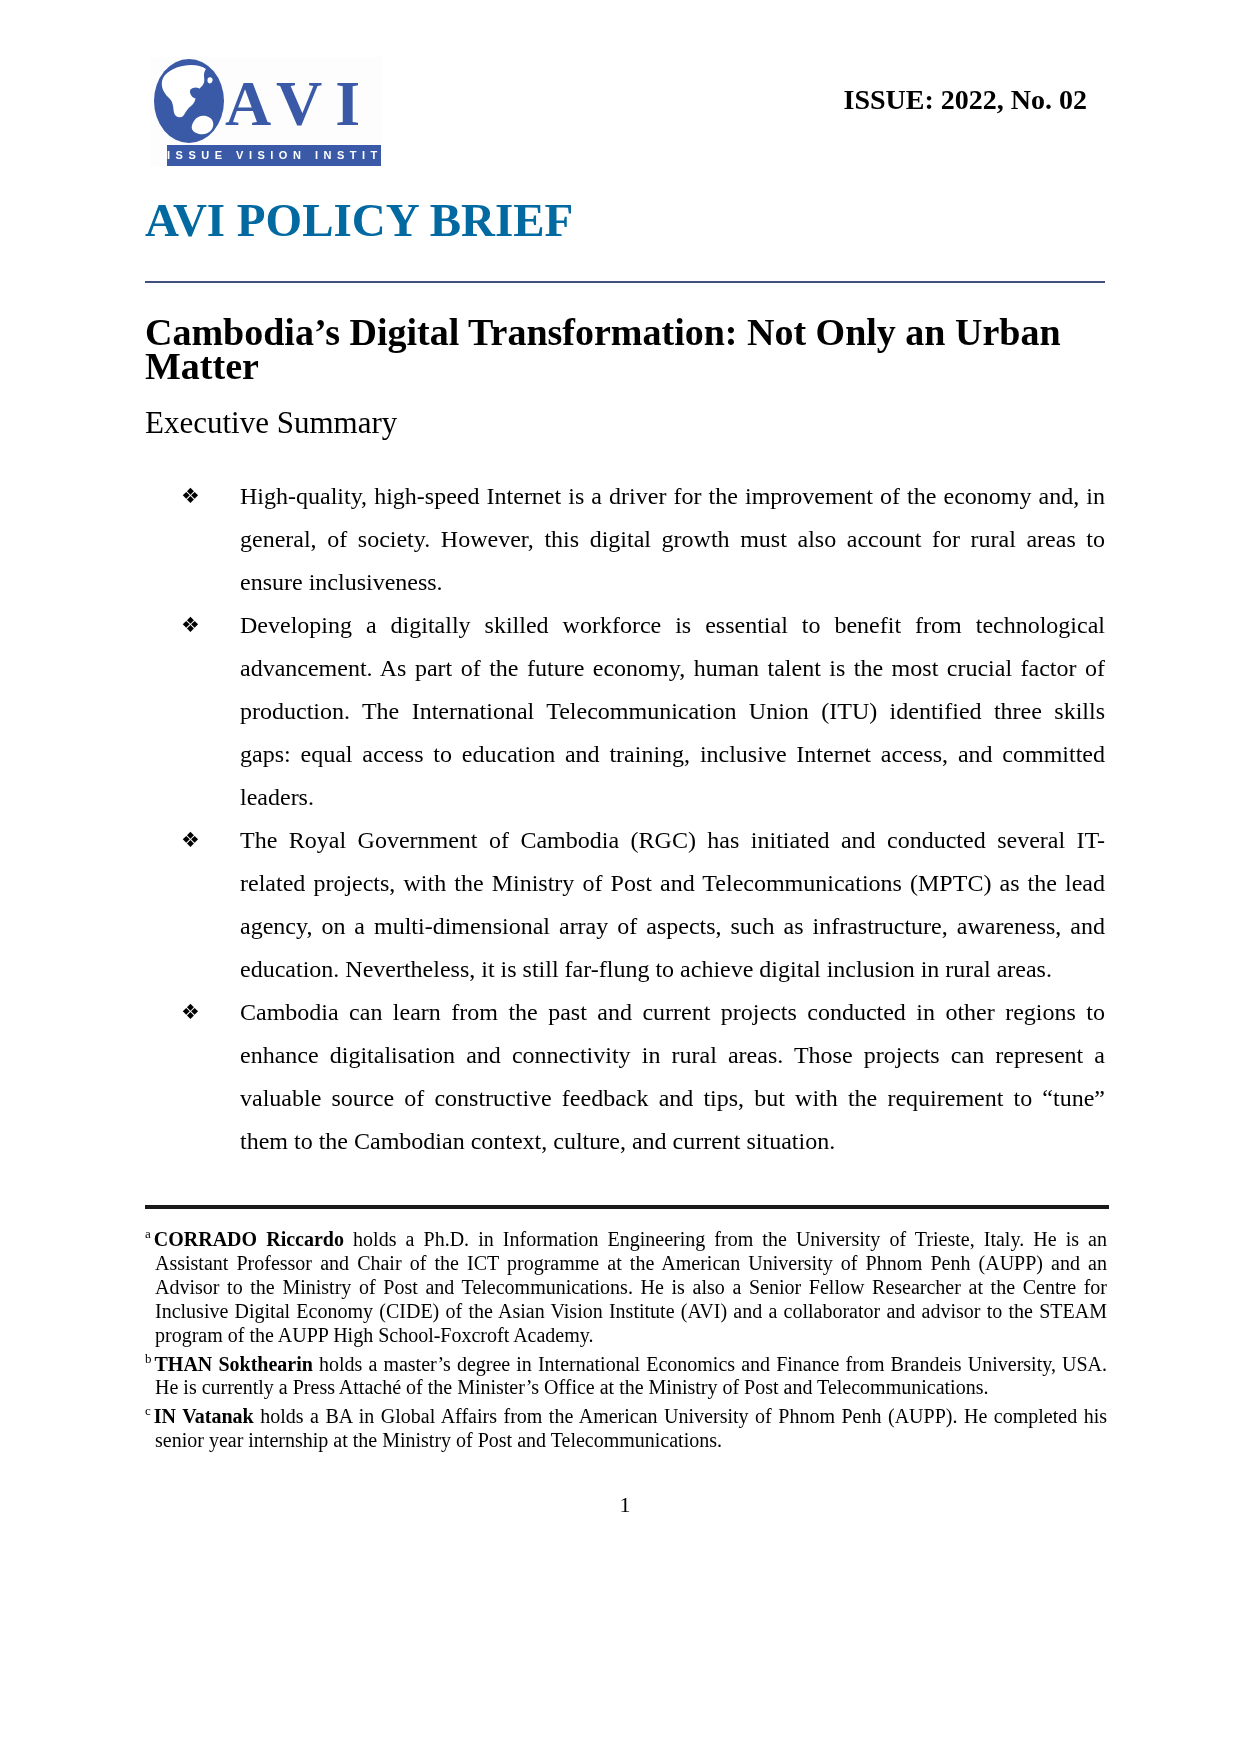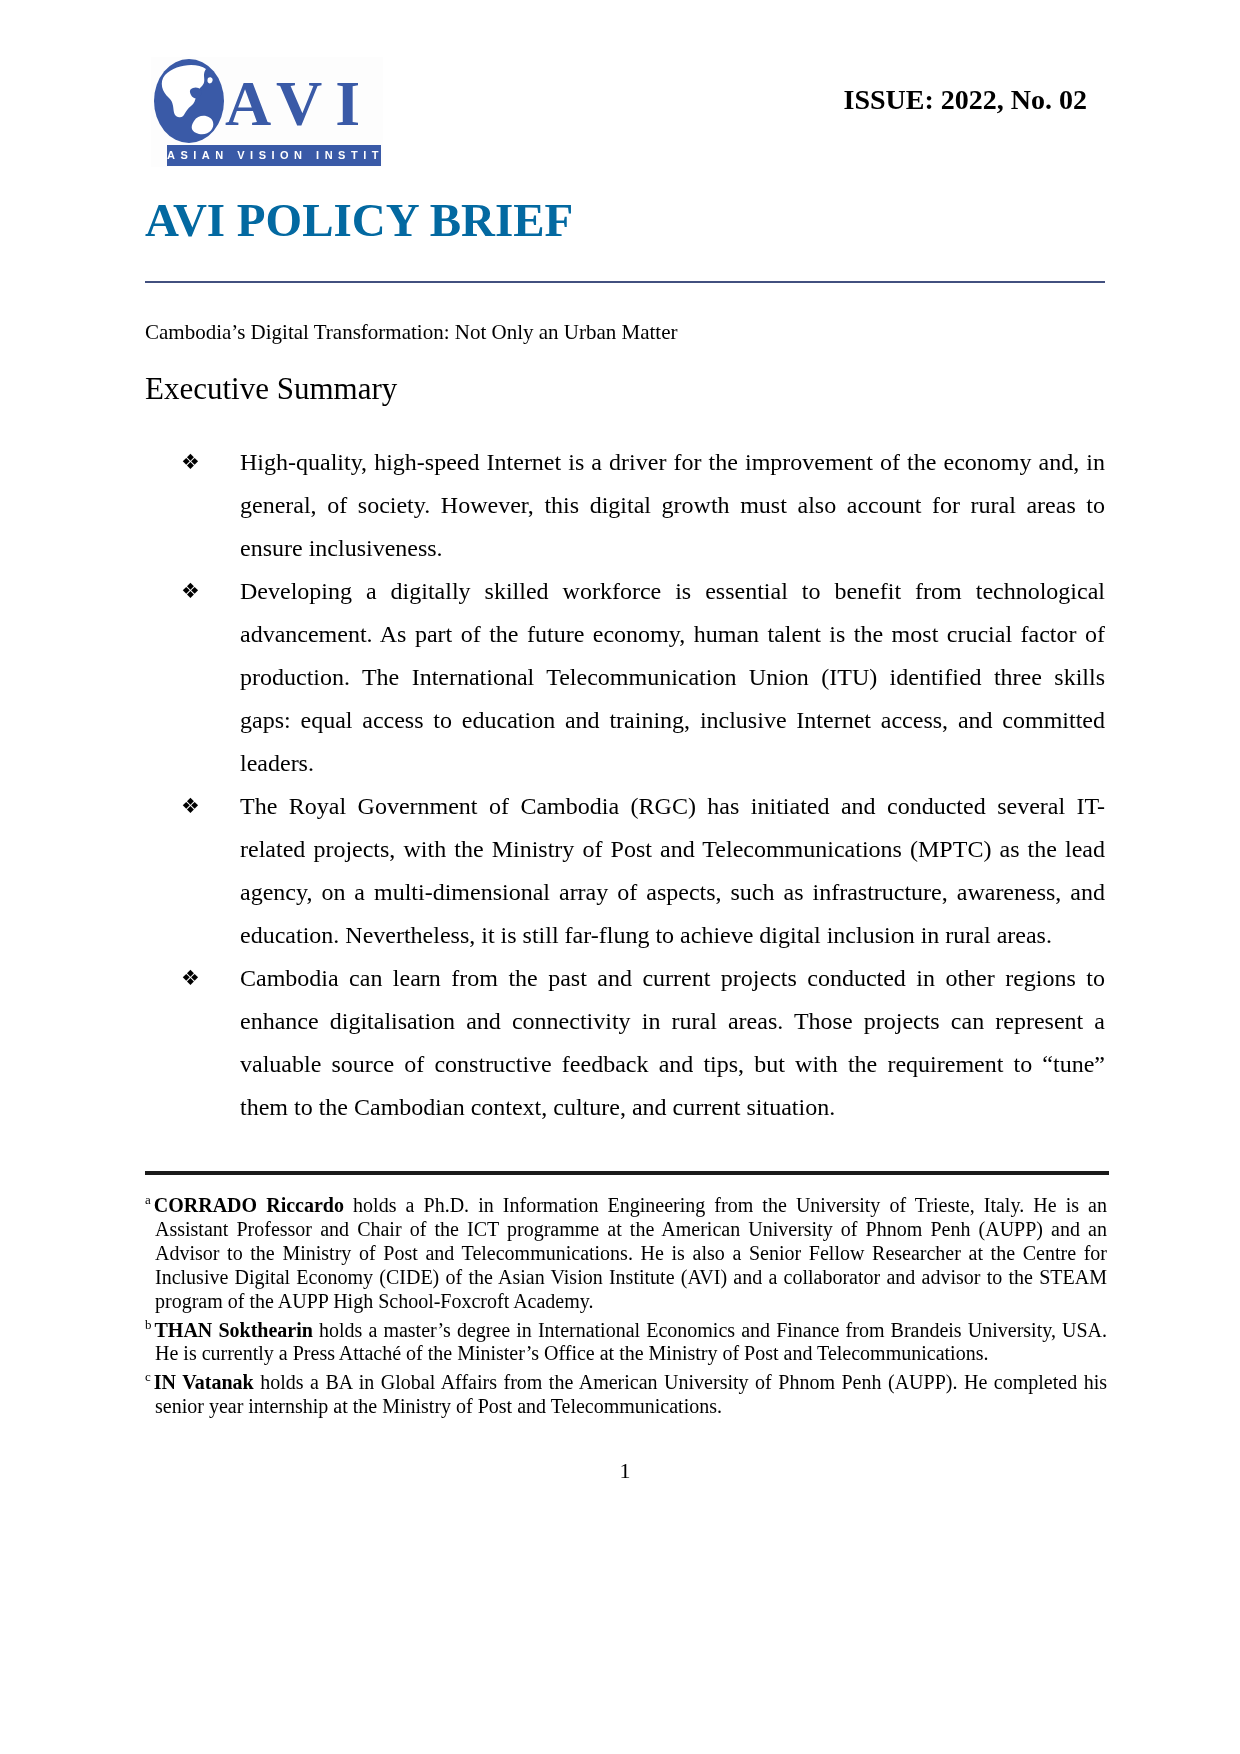--- a/index.html
+++ b/index.html
@@ -68,22 +68,22 @@
   .rule {
     margin-top: 36px;
     border: none;
     border-top: 2px solid #42507f;
     width: 960px;
   }
 
   
   .article-title {
     margin-top: 32px;
-    font-weight: normal;
-    font-size: 21px;
+    font-weight: bold;
+    font-size: 38px;
     line-height: 34px;
   }
   .authors { margin-top: 27px; }
   .author-line {
     font-style: italic;
     font-size: 23px;
     line-height: 35px;
   }
   .author-line sup {
     font-size: 0.62em;
@@ -153,21 +153,21 @@
       <div class="logo-top">
         <svg class="globe" viewBox="0 0 72 86" xmlns="http://www.w3.org/2000/svg">
           <ellipse cx="36" cy="43" rx="35" ry="42" fill="#3a5aa7"></ellipse>
           <path d="M12,17 C22,6 44,4 53,11 C48,18 55,23 48,29 C41,35 45,43 38,48 C31,53 32,61 25,59 C18,57 23,46 16,40 C9,34 6,24 12,17 Z" fill="#ffffff"></path>
           <path d="M40,30 C45,28 50,32 48,37 C46,42 40,41 38,37 C36,33 37,31 40,30 Z" fill="#3a5aa7"></path>
           <path d="M41,63 C46,55 58,57 60,64 C62,71 55,78 46,76 C38,74 37,69 41,63 Z" fill="#ffffff"></path>
           <path d="M55,20 C58,18 61,21 59,24 C57,27 53,25 55,20 Z" fill="#ffffff"></path>
         </svg>
         <span class="logo-acronym">AVI</span>
       </div>
-      <div class="logo-banner">ASIAN VISION INSTITUTE</div>
+      <div class="logo-banner">ISSUE VISION INSTITUTE</div>
     </div>
     <div class="issue">ISSUE: 2022, No. 02</div>
   </div>
 
   <h1 class="brief-title">AVI POLICY BRIEF</h1>
 
   <hr class="rule">
 
   <h2 class="article-title">Cambodia’s Digital Transformation: Not Only an Urban Matter</h2>
 

